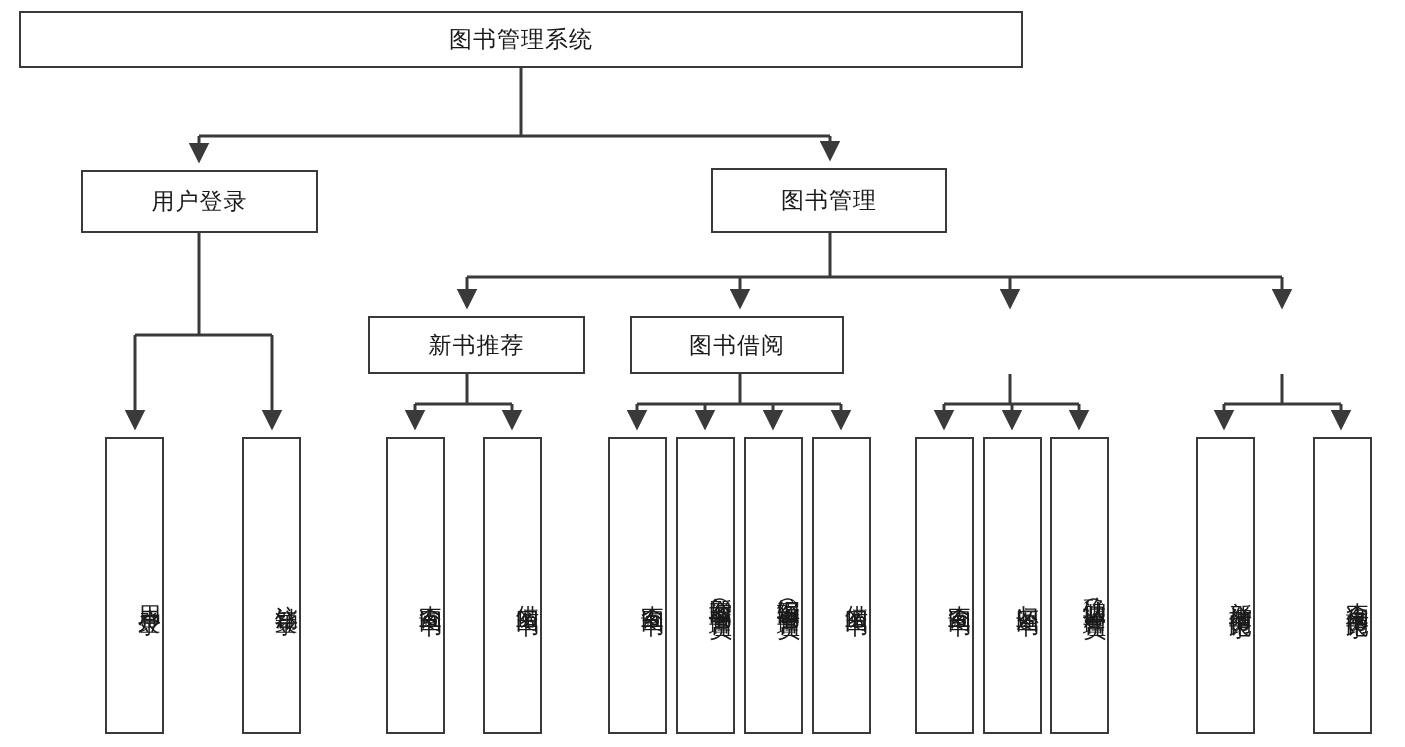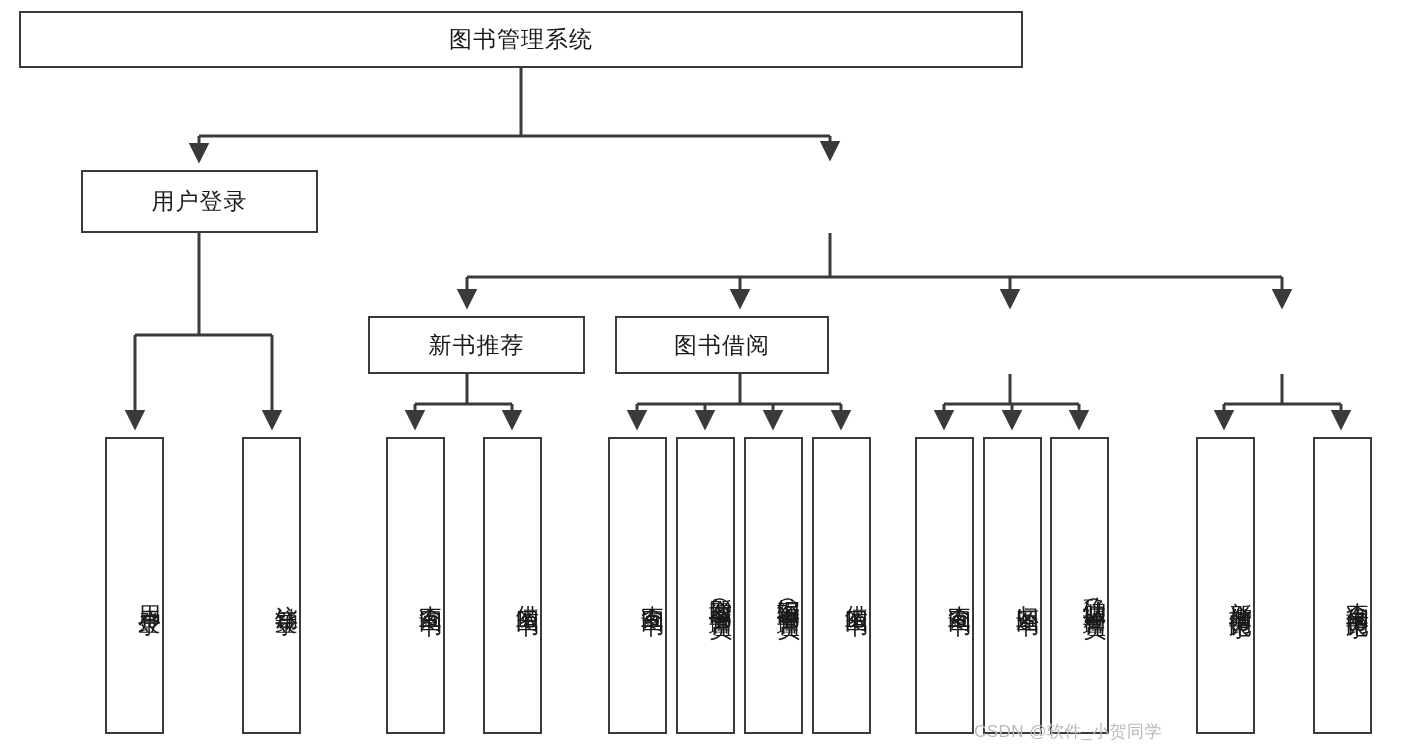--- a/index.html
+++ b/index.html
@@ -108,25 +108,28 @@
     </g>
   </svg>
 
   <div class="node horiz" style="left:19px;top:11px;width:1004px;height:57px;">
     <span class="label">图书管理系统</span>
   </div>
 
   <div class="node horiz" style="left:81px;top:170px;width:237px;height:63px;">
     <span class="label">用户登录</span>
   </div>
+  <div class="node horiz" style="left:711px;top:168px;width:236px;height:65px;">
+    <span class="label">图书管理</span>
+  </div>
 
   <div class="node horiz" style="left:368px;top:316px;width:217px;height:58px;">
     <span class="label">新书推荐</span>
   </div>
-  <div class="node horiz" style="left:615px;top:316px;width:214px;height:58px;">
+  <div class="node horiz" style="left:630px;top:316px;width:214px;height:58px;">
     <span class="label">图书借阅</span>
   </div>
 
   <div class="node vert" style="left:105px;top:437px;width:59px;height:297px;">
     <span class="label">用户登录</span>
   </div>
   <div class="node vert" style="left:242px;top:437px;width:59px;height:297px;">
     <span class="label">注销登录</span>
   </div>
 
@@ -160,14 +163,13 @@
     <span class="label">确认归还（管理员）</span>
   </div>
 
   <div class="node vert" style="left:1196px;top:437px;width:59px;height:297px;">
     <span class="label">新增借阅记录</span>
   </div>
   <div class="node vert" style="left:1313px;top:437px;width:59px;height:297px;">
     <span class="label">查询借阅记录</span>
   </div>
 
-  <div id="watermark">CSDN @软件_小贺同学</div>
 </div>
 
 </body></html>

